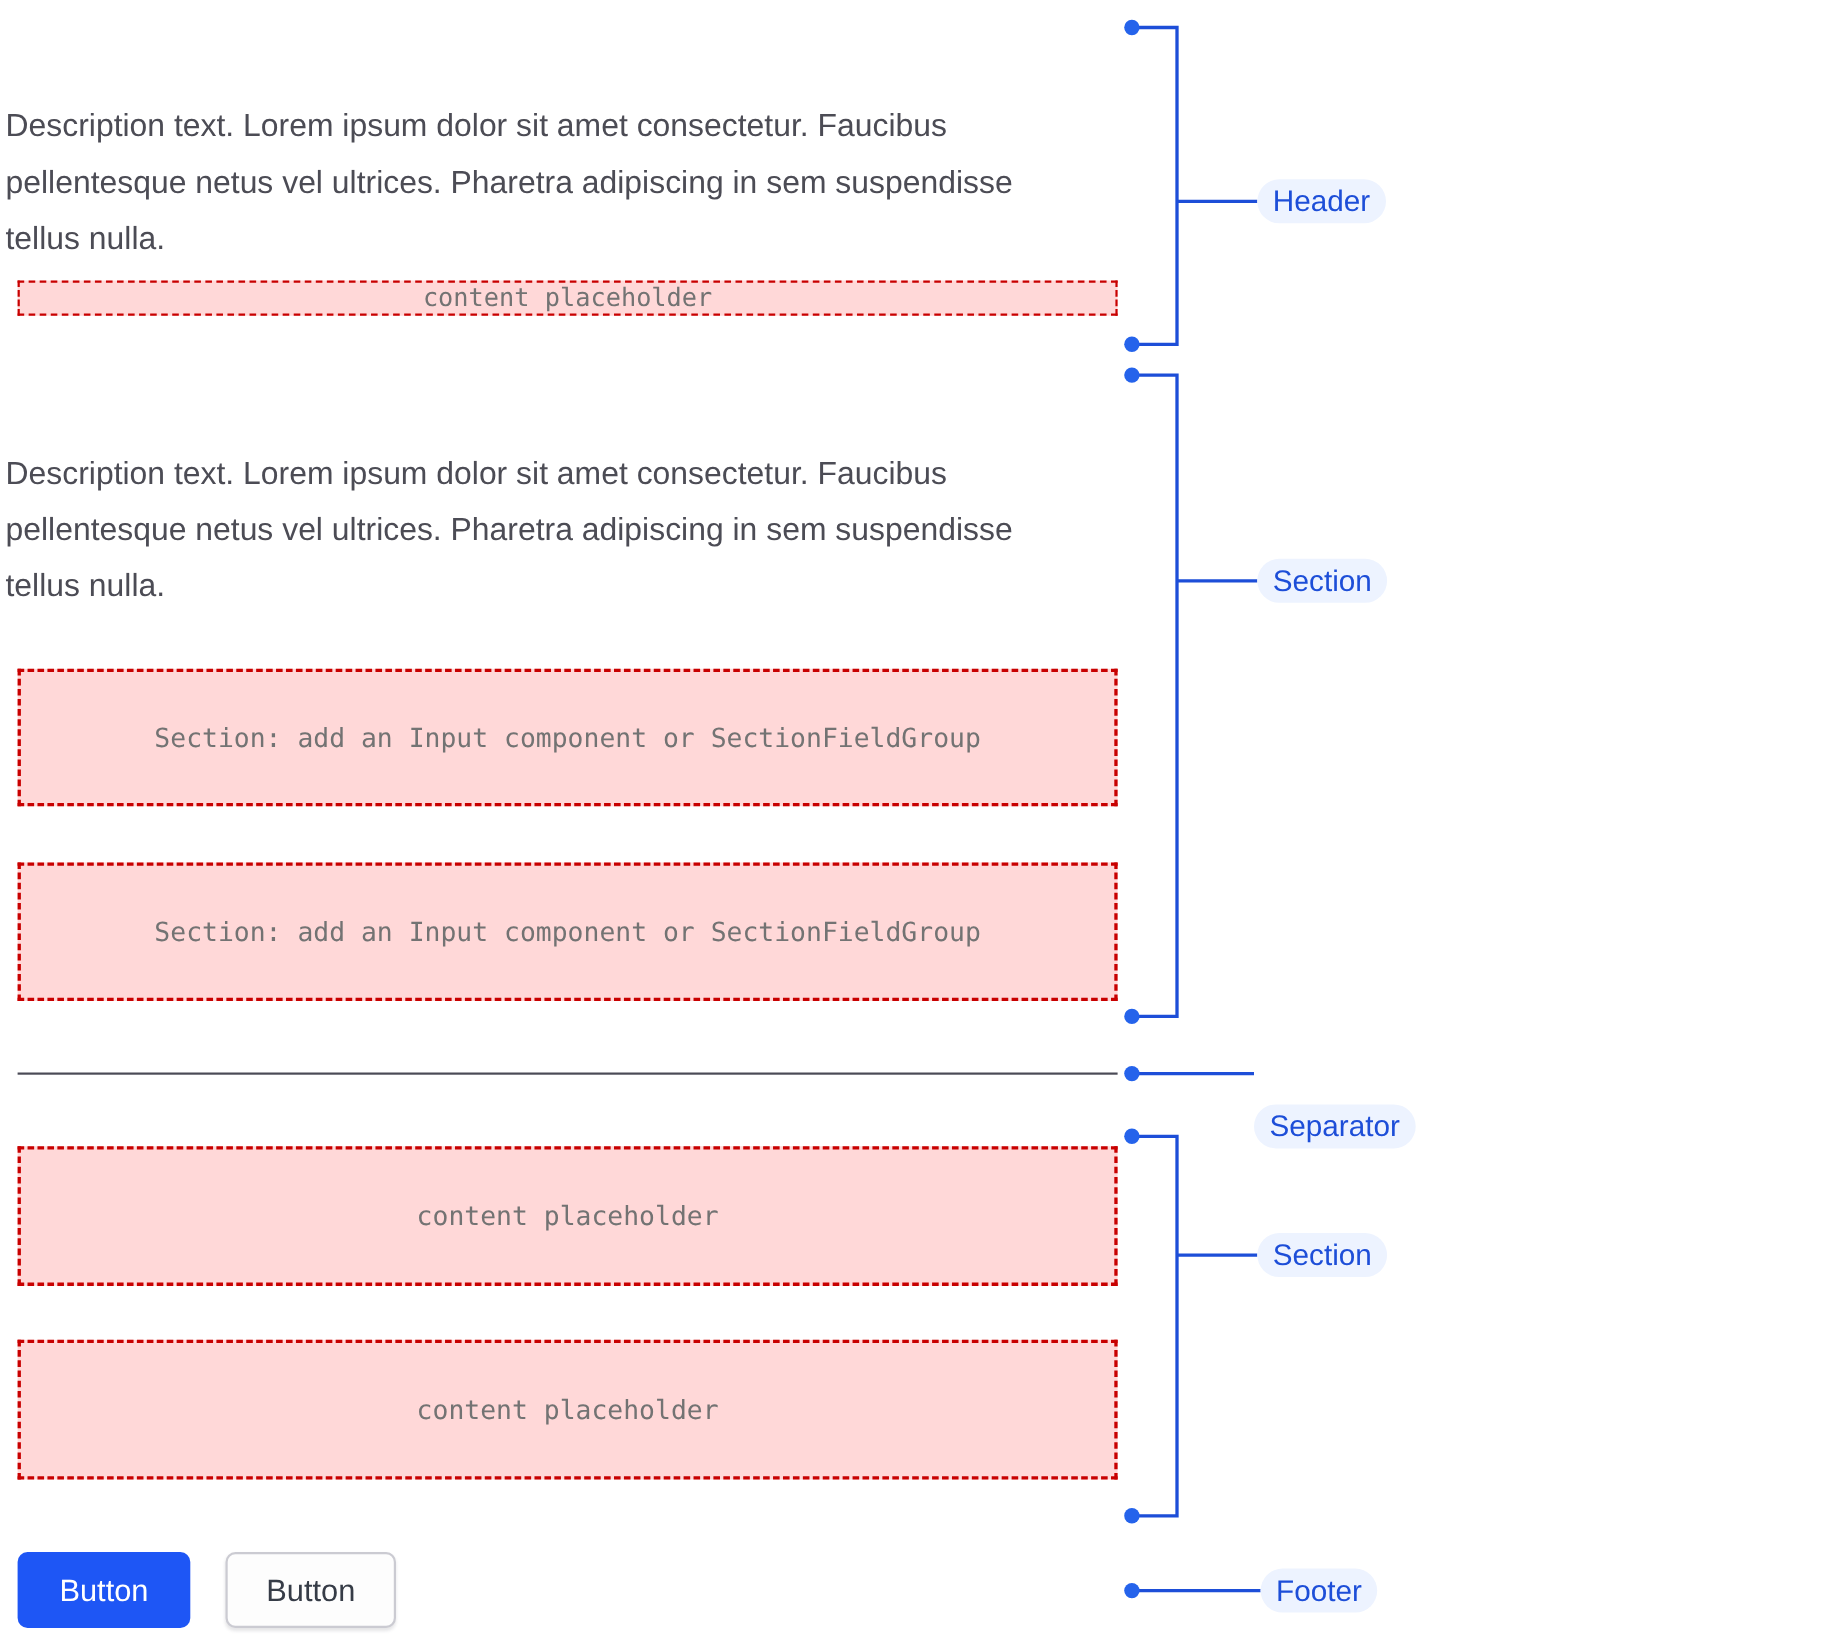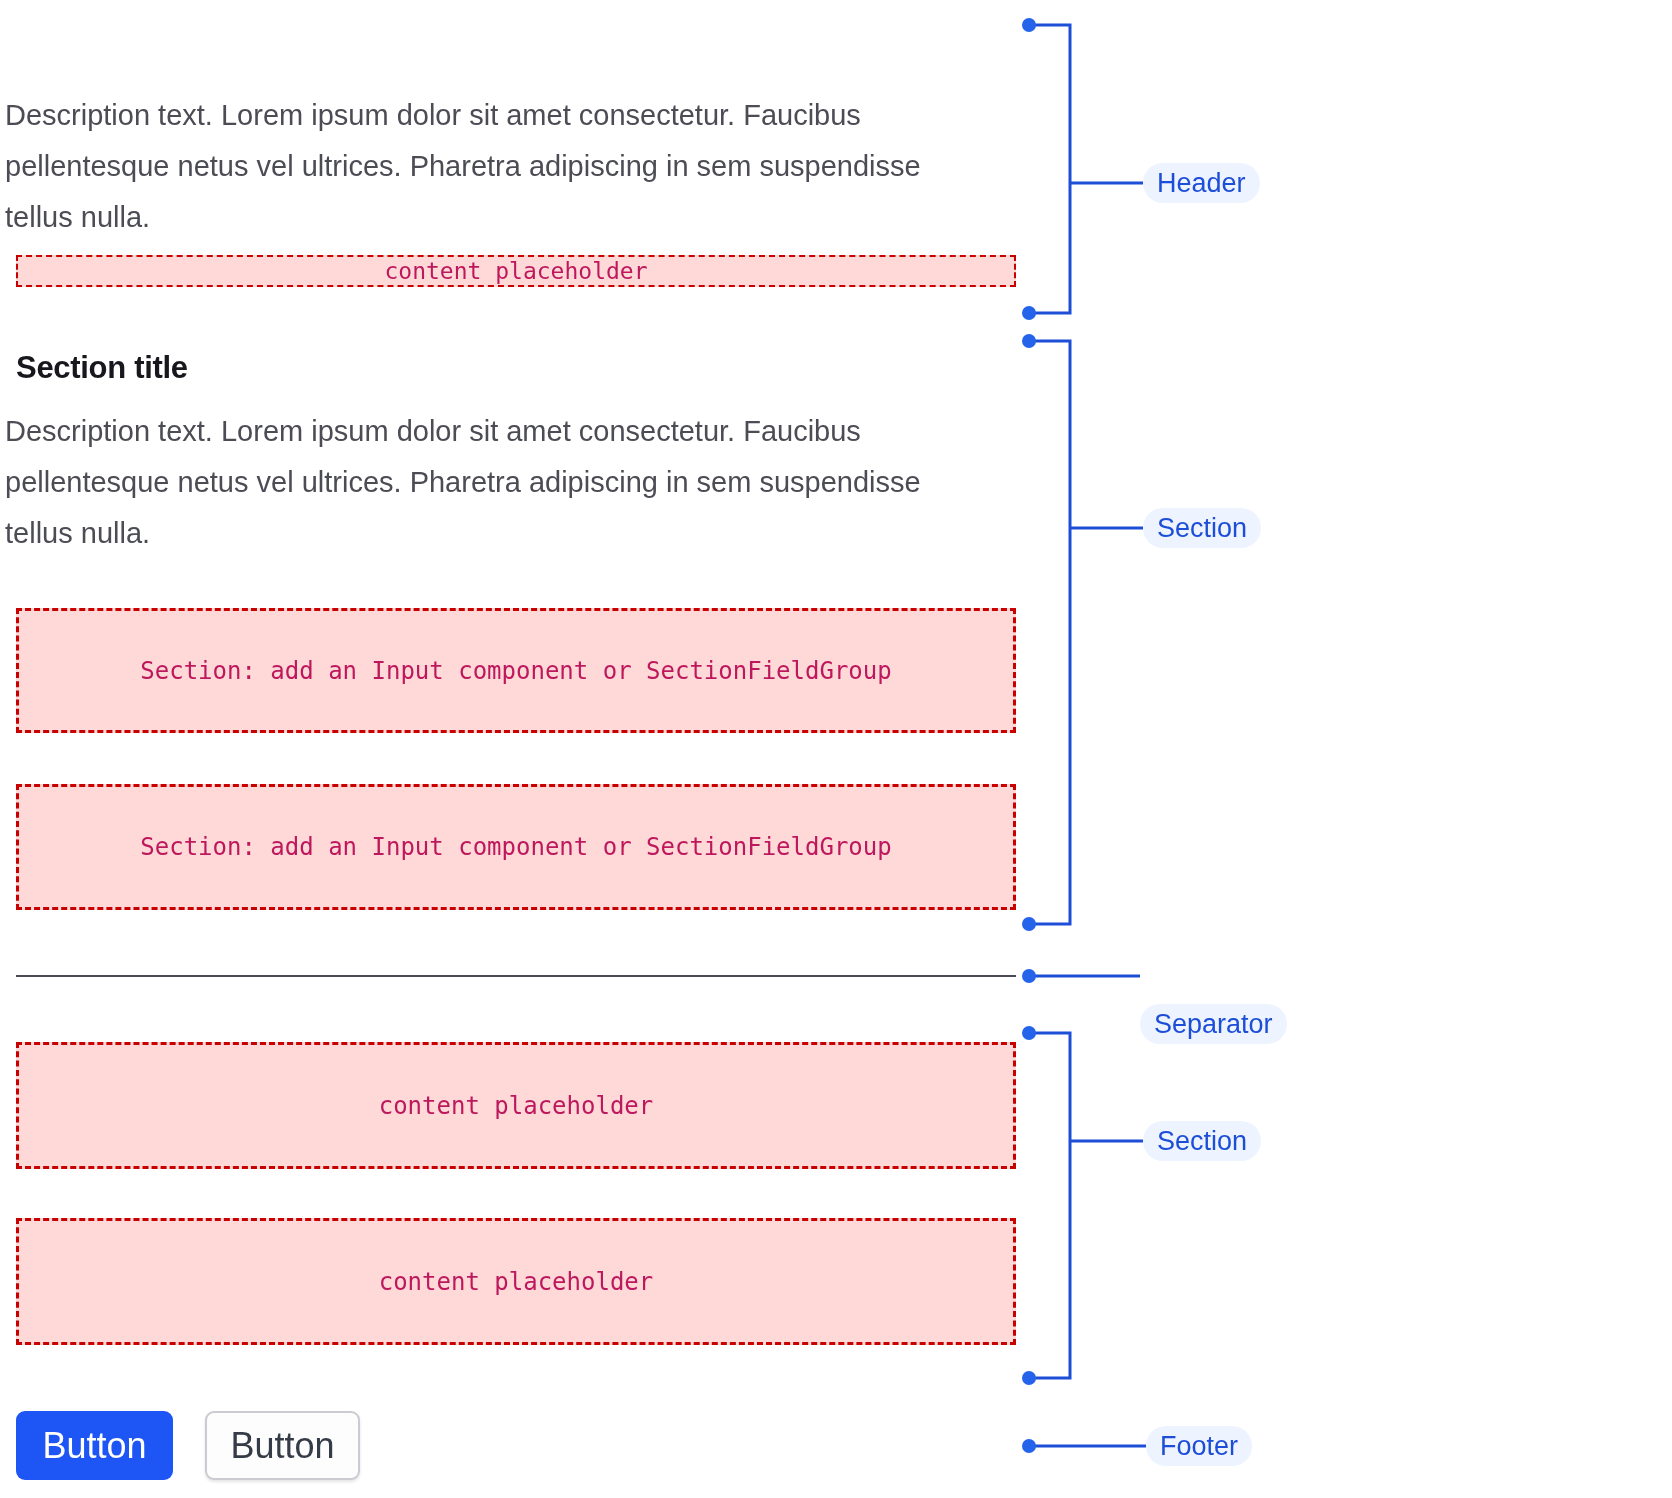--- a/index.html
+++ b/index.html
@@ -25,38 +25,38 @@
     font-size:31px; font-weight:600; color:#17171d; letter-spacing:-0.3px;
   }
   .desc-2{ top:406px; }
 
   
   .ph{
     left:16px; width:1000px;
     background:#ffd8d8; border:3px dashed #c80000;
     display:flex; align-items:center; justify-content:center;
     font-family:"DejaVu Sans Mono", monospace;
-    font-size:24px; color:#be185d; text-align:center;
+    font-size:24px; color:#737373; text-align:center;
   }
   .ph-strip{ top:255px; height:32px; border-width:2px; font-size:23px; }
   .ph-a1{ top:608px; height:125px; }
   .ph-a2{ top:784px; height:126px; }
   .ph-b1{ top:1042px; height:127px; }
   .ph-b2{ top:1218px; height:127px; }
 
   
   .separator{
     left:16px; top:975px; width:1000px; height:2px; background:#4a4a56;
   }
 
   
   .btn{
     top:1411px; height:69px;
     display:flex; align-items:center; justify-content:center;
-    font-size:36px; font-weight:500; border-radius:9px; cursor:pointer;
+    font-size:28px; font-weight:500; border-radius:9px; cursor:pointer;
   }
   .btn-primary{
     left:16px; width:157px; background:#1e56f5; color:#ffffff; border:none;
   }
   .btn-secondary{
     left:205px; width:155px; background:#fdfdfd; color:#363c47;
     border:2px solid #cbcbd2; box-shadow:0 2px 3px rgba(40,40,60,0.12);
   }
 
   
@@ -76,21 +76,20 @@
 </head>
 <body>
 
 <div class="canvas">
 
   <p class="abs desc desc-1">Description text. Lorem ipsum dolor sit amet consectetur. Faucibus pellentesque netus vel ultrices. Pharetra adipiscing in sem suspendisse tellus nulla.</p>
   <div class="abs ph ph-strip">
     <span>content placeholder</span>
   </div>
 
-  <h2 class="abs section-title">Section title</h2>
   <p class="abs desc desc-2">Description text. Lorem ipsum dolor sit amet consectetur. Faucibus pellentesque netus vel ultrices. Pharetra adipiscing in sem suspendisse tellus nulla.</p>
   <div class="abs ph ph-a1">
     <span>Section: add an Input component or SectionFieldGroup</span>
   </div>
   <div class="abs ph ph-a2">
     <span>Section: add an Input component or SectionFieldGroup</span>
   </div>
 
   <div class="abs separator"></div>
 

